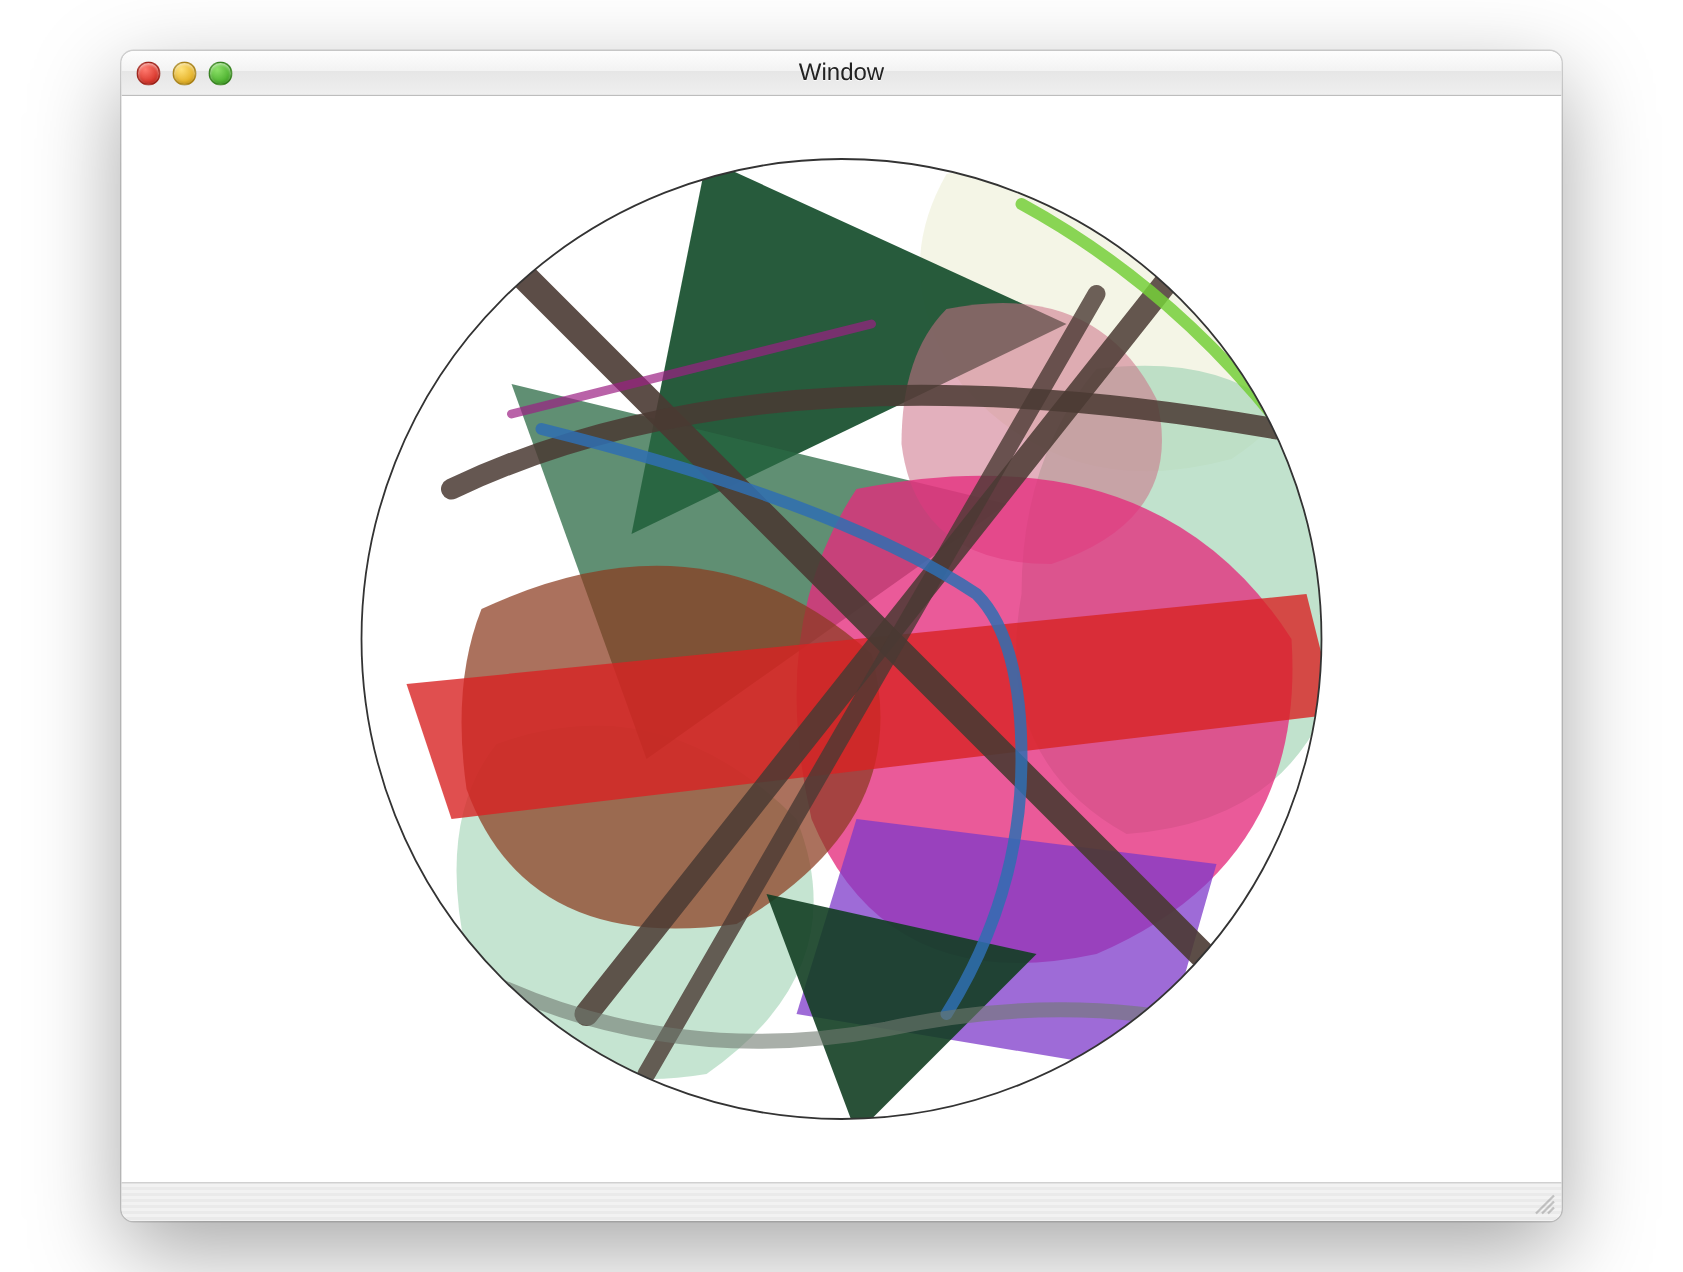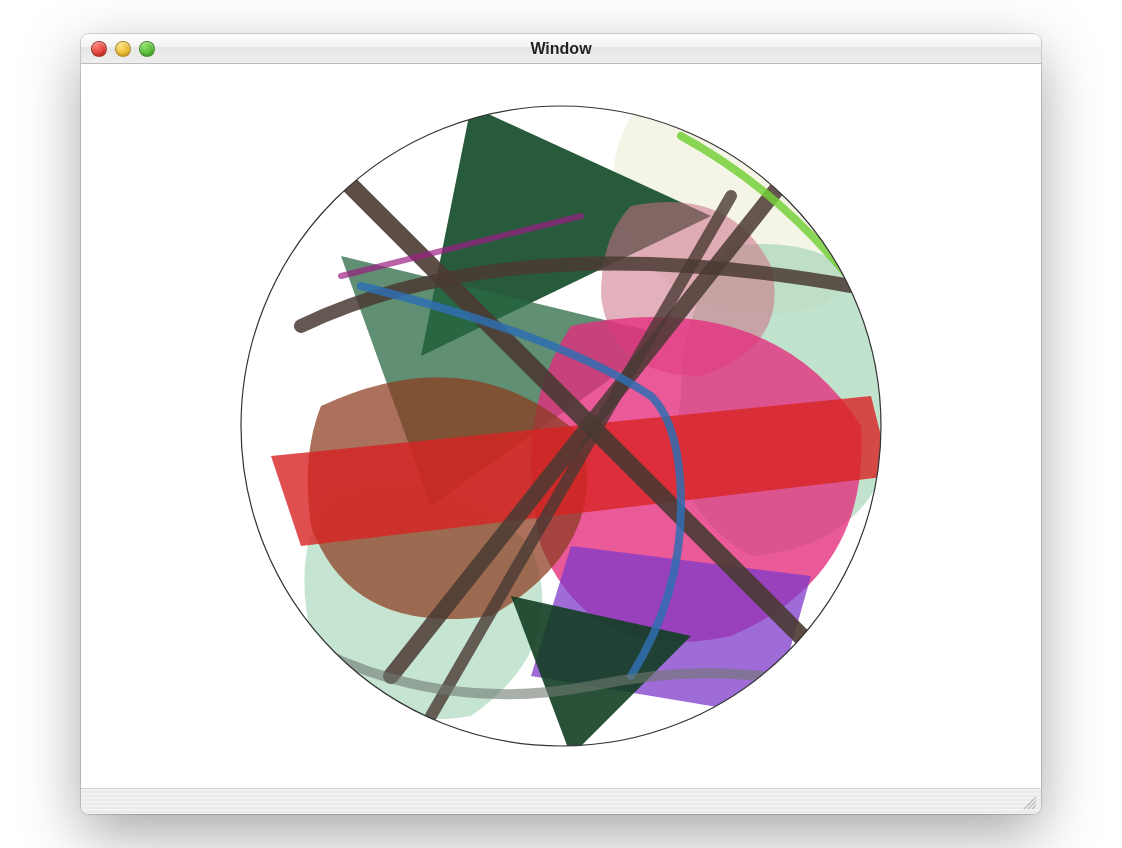--- a/index.html
+++ b/index.html
@@ -49,21 +49,21 @@
       border-radius: 50%;
       border: 1px solid rgba(0,0,0,0.25);
       box-shadow: inset 0 1px 2px rgba(255,255,255,0.6), inset 0 -1px 2px rgba(0,0,0,0.15);
     }
     .tl-close   { background: radial-gradient(circle at 35% 30%, #ff7b70, #c5150a); }
     .tl-min     { background: radial-gradient(circle at 35% 30%, #ffe27a, #d89b00); }
     .tl-zoom    { background: radial-gradient(circle at 35% 30%, #8de169, #2f9b14); }
     .title {
       font-size: 16px;
       color: #222;
-      font-weight: 700;
+      font-weight: 400;
       text-shadow: 0 1px 0 rgba(255,255,255,0.8);
     }
     .content {
       width: 100%;
       height: calc(100% - 30px - 26px);
       background: #ffffff;
       display: flex;
       align-items: center;
       justify-content: center;
       position: relative;

